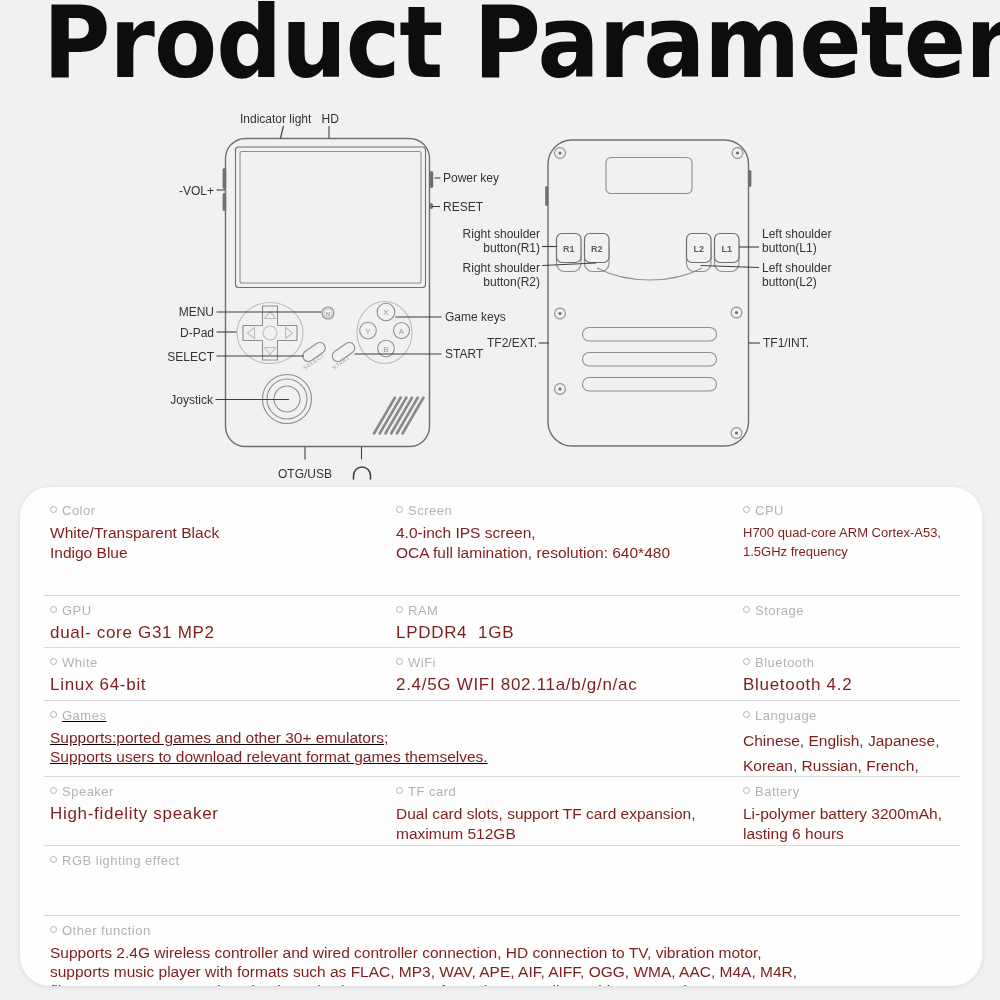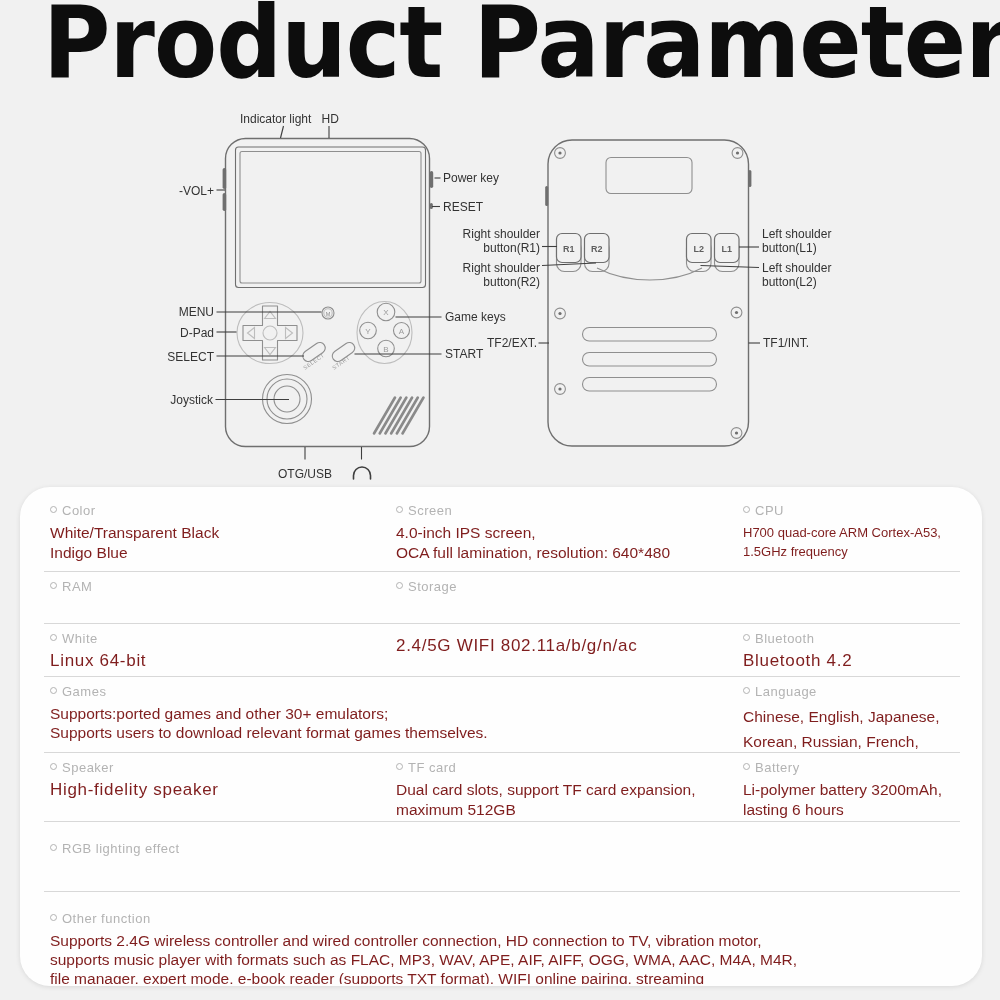--- a/index.html
+++ b/index.html
@@ -40,22 +40,22 @@
   }
   .spec-row{
     margin:0 22px 0 24px;
     display:grid;grid-template-columns:346px 347px 1fr;
     border-bottom:1px solid #d8d8d8;
     box-sizing:border-box;overflow:hidden;
   }
   .spec-row.last{border-bottom:none;}
   .cell{padding:7px 4px 0 6px;}
   .spec-row.first .cell{padding-top:16px;}
-  .cell.span2{grid-column:1 / 3;}
-  .cell.span3{grid-column:1 / 4;margin-top:12px;}
+  .cell.span2{grid-column:1 / 3;text-decoration:underline;}
+  .cell.span3{grid-column:1 / 4;}
   .lbl{
     font-size:13px;line-height:15px;color:#b3b3b3;letter-spacing:.5px;
     display:flex;align-items:center;
   }
   .ring{
     width:5px;height:5px;border:1.2px solid #b3b3b3;border-radius:50%;
     display:inline-block;margin-right:5px;margin-top:-2px;flex:0 0 auto;
   }
   .val{
     margin-top:5px;font-size:15.5px;line-height:20px;color:#7f1d1d;
@@ -222,21 +222,21 @@
   <text x="762" y="237.5">Left shoulder</text>
   <text x="762" y="251.5">button(L1)</text>
   <text x="762" y="271.5">Left shoulder</text>
   <text x="762" y="285.5">button(L2)</text>
   <text x="537" y="347" text-anchor="end">TF2/EXT.</text>
   <text x="763" y="347">TF1/INT.</text>
 </svg>
 
 <div class="spec-card">
 
-  <div class="spec-row first" style="height:85px">
+  <div class="spec-row first" style="height:109px">
     <div class="cell">
       <div class="lbl">
           <span class="ring"></span>
           <span>Color</span>
         </div>
       <div class="val">White/Transparent Black
 Indigo Blue</div>
     </div>
     <div class="cell">
       <div class="lbl">
@@ -253,40 +253,52 @@
         </div>
       <div class="val sm">H700 quad-core ARM Cortex-A53,
 1.5GHz frequency</div>
     </div>
   </div>
 
   <div class="spec-row" style="height:52px">
     <div class="cell">
       <div class="lbl">
           <span class="ring"></span>
+          <span>GPU</span>
+        </div>
+      <div class="val lg">dual- core G31 MP2</div>
+    </div>
+    <div class="cell">
+      <div class="lbl">
+          <span class="ring"></span>
           <span>RAM</span>
         </div>
+      <div class="val lg">LPDDR4&nbsp; 1GB</div>
     </div>
     <div class="cell">
       <div class="lbl">
           <span class="ring"></span>
           <span>Storage</span>
         </div>
     </div>
   </div>
 
   <div class="spec-row" style="height:53px">
     <div class="cell">
       <div class="lbl">
           <span class="ring"></span>
           <span>White</span>
         </div>
       <div class="val lg">Linux 64-bit</div>
     </div>
     <div class="cell">
+      <div class="lbl">
+          <span class="ring"></span>
+          <span>WiFi</span>
+        </div>
       <div class="val lg">2.4/5G WIFI 802.11a/b/g/n/ac</div>
     </div>
     <div class="cell">
       <div class="lbl">
           <span class="ring"></span>
           <span>Bluetooth</span>
         </div>
       <div class="val lg">Bluetooth 4.2</div>
     </div>
   </div>

